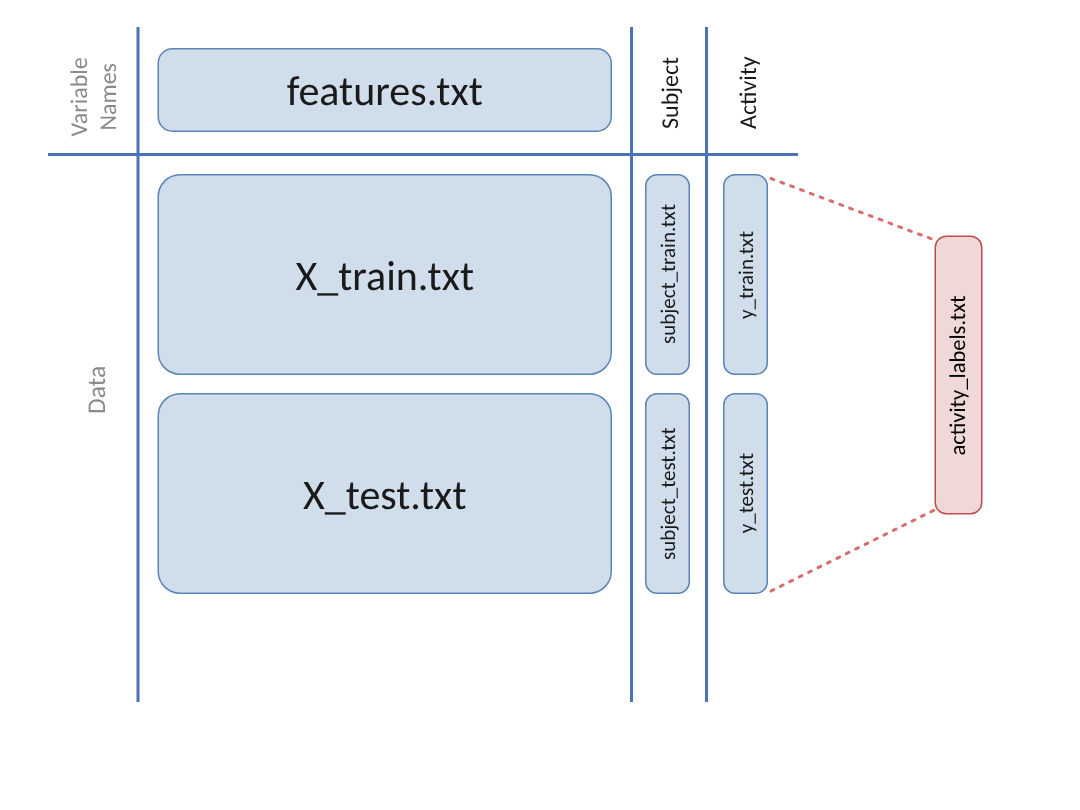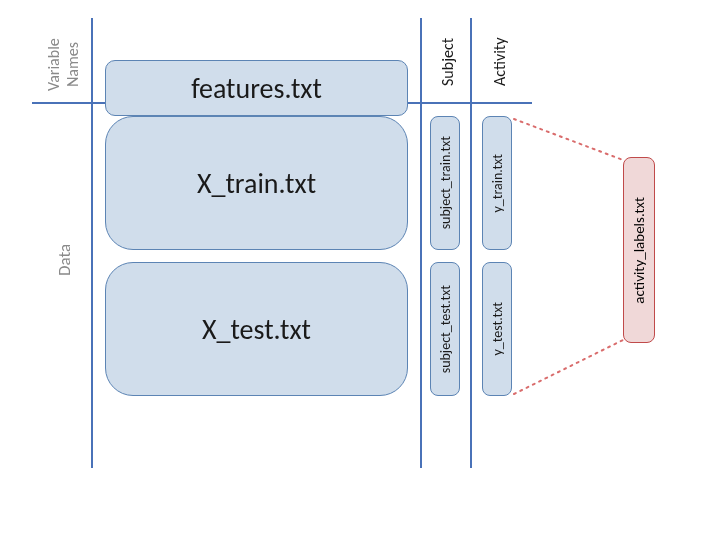--- a/index.html
+++ b/index.html
@@ -23,21 +23,21 @@
     border: 1px solid #5c84b4;
     border-radius: 14px;
     display: flex;
     align-items: center;
     justify-content: center;
     box-sizing: border-box;
     font-size: 28px;
     color: #1a1a1a;
   }
   .box.tall {
-    border-radius: 28px;
+    border-radius: 15px;
   }
   .vlabel {
     writing-mode: vertical-rl;
     transform: rotate(180deg);
     text-align: center;
     font-size: 14px;
   }
   .sidetext {
     position: absolute;
     writing-mode: vertical-rl;
@@ -86,21 +86,21 @@
   <div class="gridline" style="left:32px;  top:102px; height:2px; width:500px;"></div>
 
   <div class="sidetext" style="left:44px; top:30px; height:70px;">Variable Names</div>
 
   <div class="sidetext" style="left:54px; top:200px; height:120px; font-size:17px;">Data</div>
 
   <div class="collabel" style="left:438px; top:26px; height:72px;">Subject</div>
 
   <div class="collabel" style="left:490px; top:26px; height:72px;">Activity</div>
 
-  <div class="box" style="left:105px; top:32px; width:303px; height:56px; border-radius:10px;margin-top:28px;">
+  <div class="box" style="left:105px; top:32px; width:303px; height:56px; border-radius:10px;">
     <span>features.txt</span>
   </div>
 
   <div class="box tall" style="left:105px; top:116px; width:303px; height:134px;">
     <span>X_train.txt</span>
   </div>
 
   <div class="box tall" style="left:105px; top:262px; width:303px; height:134px;text-align:right;">
     <span>X_test.txt</span>
   </div>

